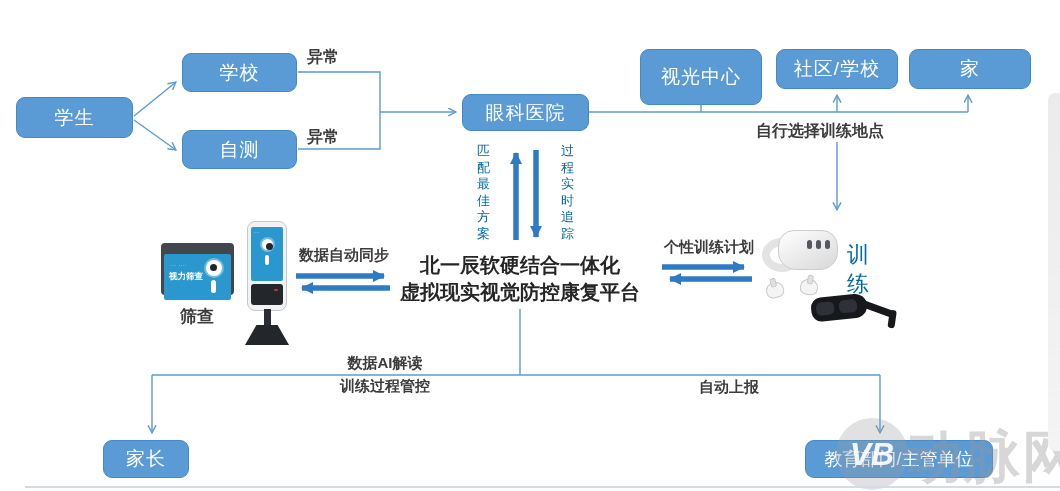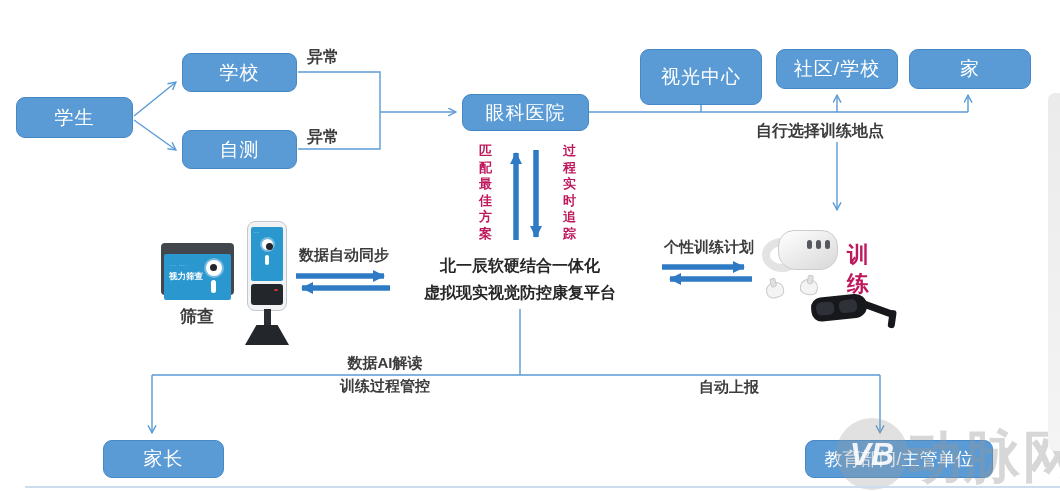--- a/index.html
+++ b/index.html
@@ -9,26 +9,26 @@
   }
   svg.lines{position:absolute;left:0;top:0;width:1060px;height:491px;pointer-events:none;}
   .node{
     position:absolute;display:flex;align-items:center;justify-content:center;
     background:#5b9bd5;border:1.6px solid #4488c8;border-radius:9px;
     color:#ffffff;font-size:19px;letter-spacing:1px;box-sizing:border-box;
   }
   .hlabel{position:absolute;font-weight:bold;color:#3c3c3c;font-size:16px;white-space:nowrap;}
   .hlabel.c{text-align:center;white-space:normal;}
   .vlabel{
-    position:absolute;font-weight:bold;color:#be185d;font-size:13px;line-height:16.5px;
-    width:15px;word-break:break-all;text-align:right;
+    position:absolute;font-weight:normal;color:#0369a1;font-size:13px;line-height:16.5px;
+    width:15px;word-break:break-all;text-align:left;
   }
   .platform{
     position:absolute;left:385px;top:252px;width:270px;text-align:center;
-    font-size:16px;line-height:27px;font-weight:bold;color:#262626;white-space:nowrap;font-family:Liberation Serif, serif;
+    font-size:20px;line-height:27px;font-weight:bold;color:#262626;white-space:nowrap;font-family:Liberation Serif, serif;
   }
   
   .tablet{position:absolute;left:161px;top:243px;width:73px;height:52px;background:#42474e;border-radius:4px;padding:3px;box-sizing:border-box;}
   .tablet .scr{position:relative;width:100%;height:100%;background:#2b97cf;border-radius:2px;overflow:hidden;margin-top:8px;}
   .tablet .scr .t1{position:absolute;left:6px;top:8px;font-size:5px;color:#ffffff;opacity:.85;letter-spacing:.5px;}
   .tablet .scr .t2{position:absolute;left:5px;top:17px;font-size:8.5px;color:#ffffff;font-weight:bold;white-space:nowrap;}
   .eyeball{position:absolute;width:16px;height:16px;border-radius:50%;background:#ffffff;box-shadow:0 0 0 2px rgba(255,255,255,.35);}
   .eyeball::after{content:"";position:absolute;left:4px;top:4px;width:7px;height:7px;border-radius:50%;background:#23262b;}
   .stick{position:absolute;width:5px;height:13px;border-radius:3px;background:#ffffff;}
   
@@ -117,21 +117,21 @@
   </div>
   <div class="node" style="left:640px;top:49px;width:122px;height:56px;">
     <span>视光中心</span>
   </div>
   <div class="node" style="left:776px;top:49px;width:122px;height:40px;">
     <span>社区/学校</span>
   </div>
   <div class="node" style="left:909px;top:49px;width:122px;height:40px;">
     <span>家</span>
   </div>
-  <div class="node" style="left:103px;top:440px;width:121px;height:38px;">
+  <div class="node" style="left:103px;top:440px;width:86px;height:38px;">
     <span>家长</span>
   </div>
   <div class="node" style="left:805px;top:440px;width:188px;height:38px;font-size:18px;letter-spacing:0;">
     <span>教育部门/主管单位</span>
   </div>
 
   <div class="hlabel" style="left:307px;top:47px;">异常</div>
   <div class="hlabel" style="left:307px;top:127px;">异常</div>
   <div class="hlabel" style="left:756px;top:121px;">自行选择训练地点</div>
   <div class="vlabel" style="left:477px;top:143px;">匹配最佳方案</div>

